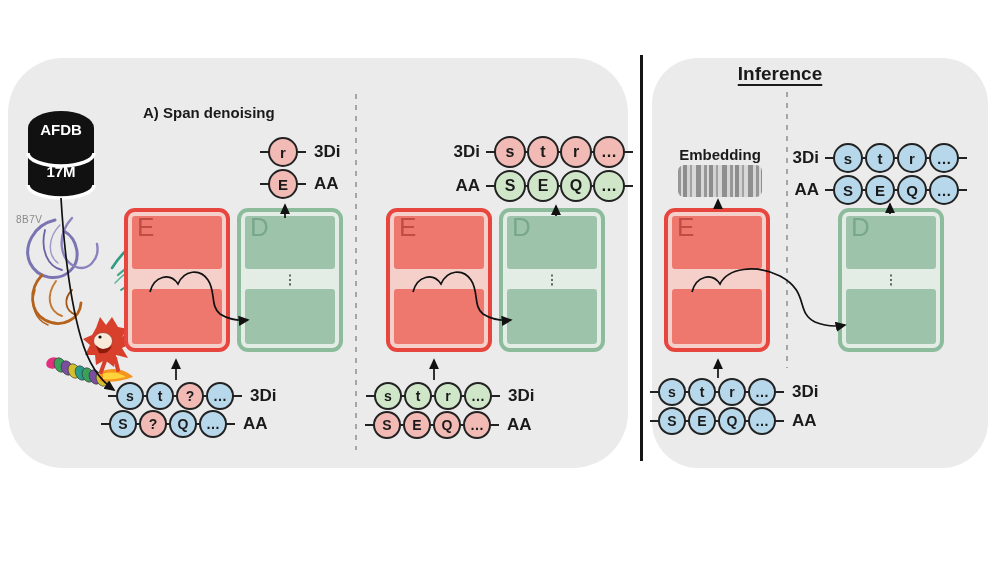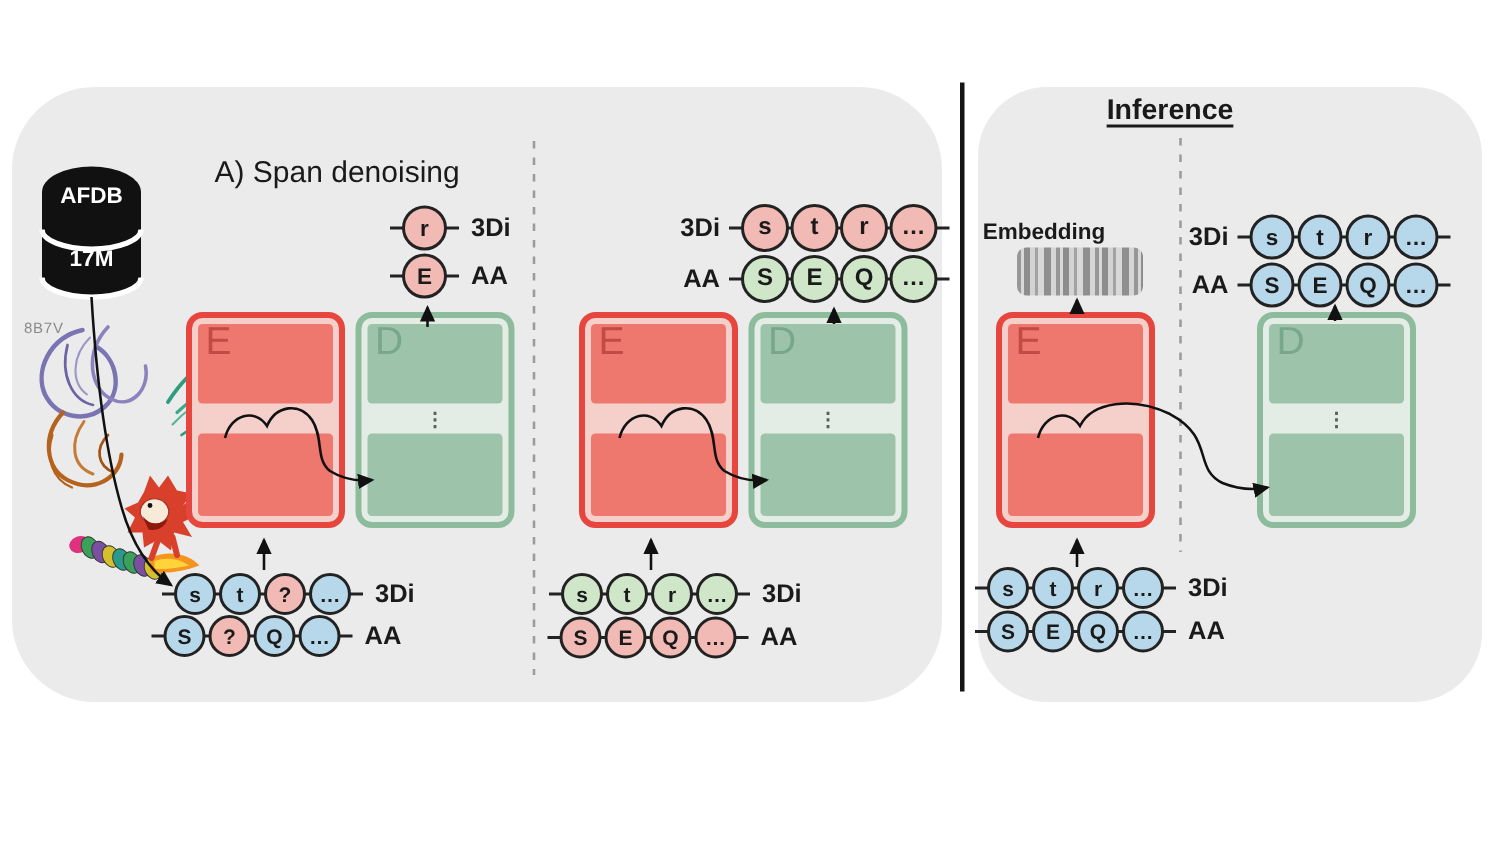--- a/index.html
+++ b/index.html
@@ -6,21 +6,21 @@
   .figure{position:relative;width:1000px;height:562px;background:#ffffff;overflow:hidden;
           font-family:"Liberation Sans",sans-serif;color:#1a1a1a;}
   .panel{position:absolute;background:#ebebeb;}
   .panel.left{left:8px;top:58px;width:620px;height:410px;border-radius:55px;}
   .panel.right{left:652px;top:58px;width:336px;height:410px;border-radius:46px;}
   .solid-divider{position:absolute;left:640px;top:55px;width:3px;height:406px;background:#151515;}
   .fig-title{position:absolute;font-weight:bold;font-size:19px;text-align:center;width:160px;
              text-decoration:underline;text-decoration-thickness:2px;text-underline-offset:4px;}
   .fig-title.pre{left:278px;top:63px;}
   .fig-title.inf{left:700px;top:63px;}
-  .sec-heading{position:absolute;font-weight:normal;font-size:20px;}
+  .sec-heading{position:absolute;font-weight:bold;font-size:15px;}
   .sec-heading.two{white-space:pre-line;line-height:1.32;padding-left:24px;text-indent:-24px;}
   .h-a{left:143px;top:104px;}
   .h-b{left:372px;top:106px;}
   .h-c{left:649px;top:96px;}
   .h-d{left:792px;top:96px;}
   
   .block{position:absolute;width:106px;height:144px;box-sizing:border-box;
          border:4px solid;border-radius:11px;padding:4px;display:flex;flex-direction:column;}
   .block .brick{border-radius:3px;}
   .block .brick.top{height:53px;}
@@ -42,21 +42,21 @@
   .token{position:relative;z-index:1;display:flex;align-items:center;justify-content:center;
          border:2px solid #222;border-radius:50%;font-weight:bold;box-sizing:border-box;}
   .sz28 .token{width:28px;height:28px;font-size:14px;}
   .sz30 .token{width:30px;height:30px;font-size:15px;}
   .sz32 .token{width:32px;height:32px;font-size:16px;}
   .sz32 .tokens{gap:1px;}
   .chain-label{font-weight:bold;font-size:17px;}
   .chain.label-right .chain-label{margin-left:16px;}
   .chain.label-left .chain-label{margin-right:14px;min-width:40px;text-align:right;}
   
-  .embedding-label{position:absolute;left:636px;top:146px;width:120px;text-align:center;
+  .embedding-label{position:absolute;left:660px;top:146px;width:120px;text-align:center;
                    font-weight:bold;font-size:15px;}
   .barcode{position:absolute;left:678px;top:165px;width:84px;height:32px;border-radius:6px;
            background:repeating-linear-gradient(90deg,#979797 0 3px,#d8d8d8 3px 5px,#8d8d8d 5px 9px,
                       #d3d3d3 9px 12px,#a2a2a2 12px 14px,#d8d8d8 14px 18px,#8f8f8f 18px 23px,#d6d6d6 23px 26px);}
   .pdb-label{position:absolute;left:16px;top:214px;font-size:10px;color:#8a8a8a;letter-spacing:.5px;}
   .overlay{position:absolute;left:0;top:0;pointer-events:none;}
 </style>
 </head>
 <body>
 

